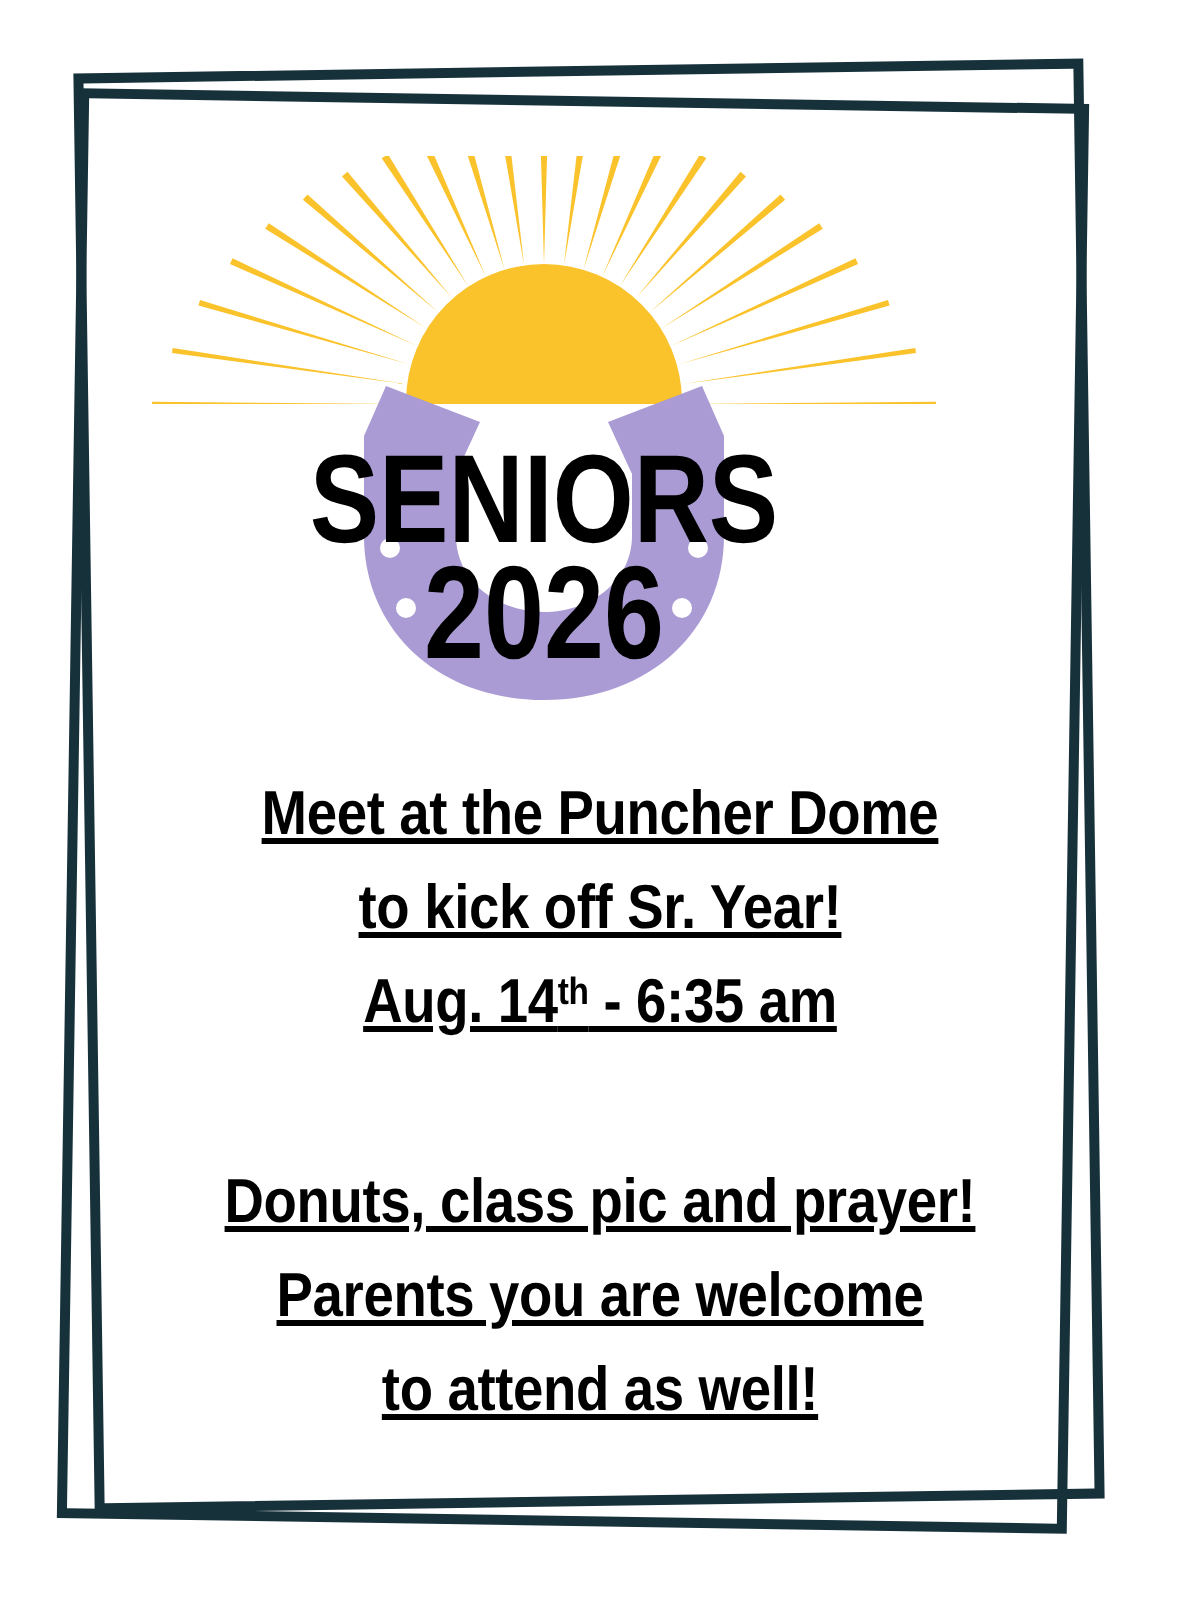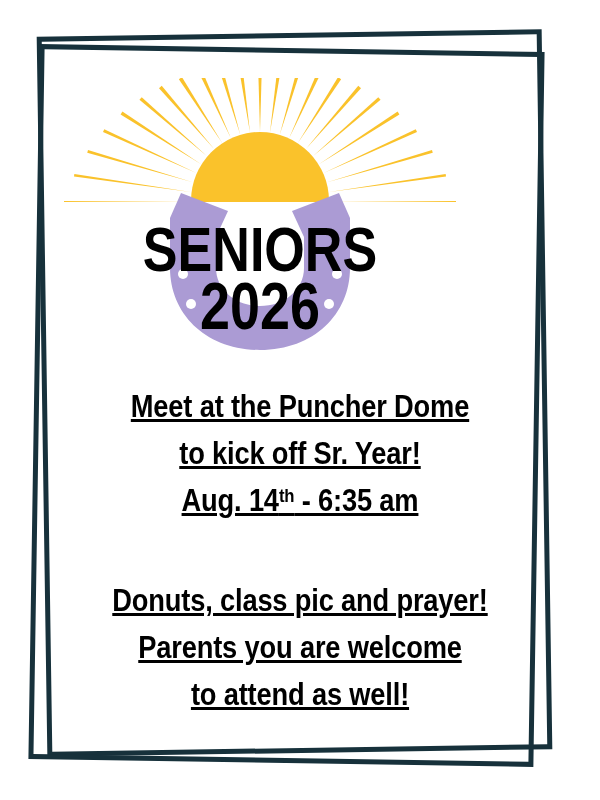--- a/index.html
+++ b/index.html
@@ -43,21 +43,21 @@
     top: 48px;
     width: 505px;
     height: 715px;
     border-width: 5px;
     transform: rotate(0.9deg);
   }
 
   
   #logo {
     position: absolute;
-    left: 0;
+    left: 12px;
     top: 78px;
     width: 519px;
     height: 300px;
     text-decoration: underline;
   }
   #logo svg {
     display: block;
     margin: 0 auto;
   }
 

